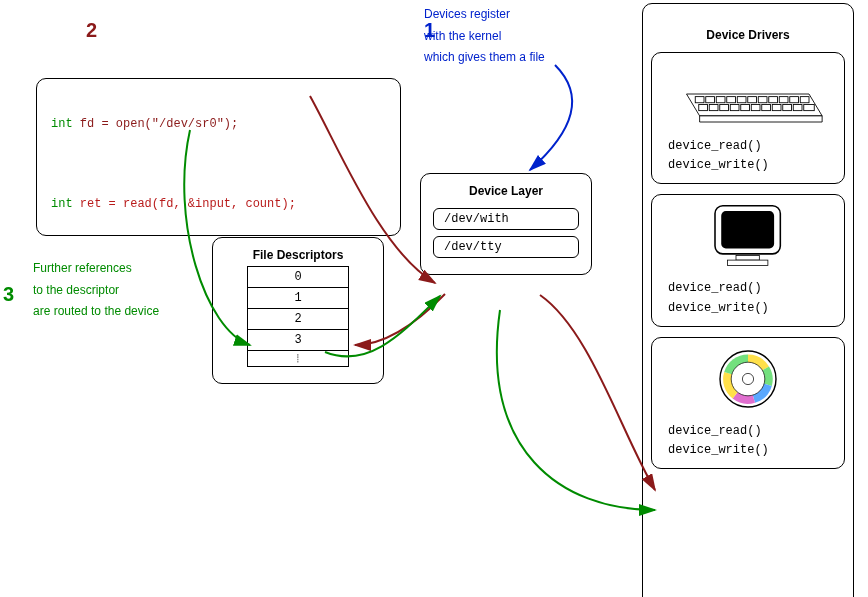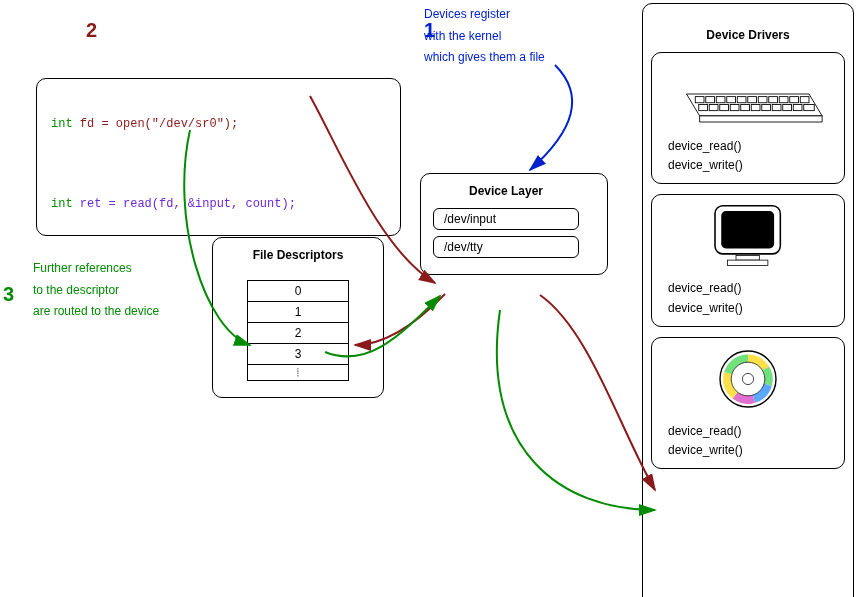--- a/index.html
+++ b/index.html
@@ -30,21 +30,21 @@
   }
   .caption {
     position: absolute;
     line-height: 1.8;
   }
   .num {
     font-size: 20px;
     font-weight: bold;
   }
   .mono {
-    font-family: Liberation Sans, sans-serif;
+    font-family: Liberation Mono, monospace;
     font-size: 12px;
   }
   .dev-item {
     border: 1px solid #000;
     border-radius: 6px;
     padding: 3px 10px;
     margin: 6px 12px;
     text-align: left;
   }
   .drv-box {
@@ -99,25 +99,25 @@
 <div class="caption" style="left:3px; top:258px; color:#008b00;">
   <span class="num" style="position:absolute; left:0; top:18px;">3</span>
   <div style="margin-left:30px; white-space:pre-line;">Further references
 to the descriptor
 are routed to the device</div>
 </div>
 
 <div class="box code" style="left:36px; top:78px; width:335px; padding:10px 14px;">
   <div><span style="color:#008b00">int</span><span style="color:#8b1a1a"> fd = open("/dev/sr0");</span></div>
   <div style="height:10px"></div>
-  <div><span style="color:#008b00">int</span><span style="color:#6d28d9"> ret = read(fd, &amp;input, count);</span></div>
+  <div><span style="color:#008b00">int</span><span style="color:#b91c1c"> ret = read(fd, &amp;input, count);</span></div>
 </div>
 
 <div class="box" style="left:212px; top:237px; width:170px; padding:10px 0 16px 0;">
-  <div class="hdr" style="margin-bottom:18px;">File Descriptors</div>
+  <div class="hdr" style="margin-bottom:4px;">File Descriptors</div>
   <table class="fdtab mono">
     <tbody>
         <tr>
           <td>0</td>
         </tr>
     <tr>
           <td>1</td>
         </tr>
     <tr>
           <td>2</td>
@@ -125,23 +125,23 @@
     <tr>
           <td>3</td>
         </tr>
     <tr class="dots-row">
           <td>┊</td>
         </tr>
   </tbody>
     </table>
 </div>
 
-<div class="box" style="left:420px; top:173px; width:170px; padding:10px 16px 10px 0;">
+<div class="box" style="left:420px; top:173px; width:170px; padding:10px 0 10px 0;">
   <div class="hdr" style="margin-bottom:10px;">Device Layer</div>
-  <div class="dev-item mono">/dev/input</div>
+  <div class="dev-item mono">/dev/with</div>
   <div class="dev-item mono">/dev/tty</div>
 </div>
 
 <div class="box" style="left:642px; top:3px; width:210px; height:583px; padding-top:24px;">
   <div class="hdr">Device Drivers</div>
 
   <div class="drv-box">
     <svg class="drv-img" viewBox="0 0 180 80">
       <g transform="translate(20,10)">
         <polygon points="0,30 140,30 155,55 15,55" fill="#fff" stroke="#000"></polygon>

